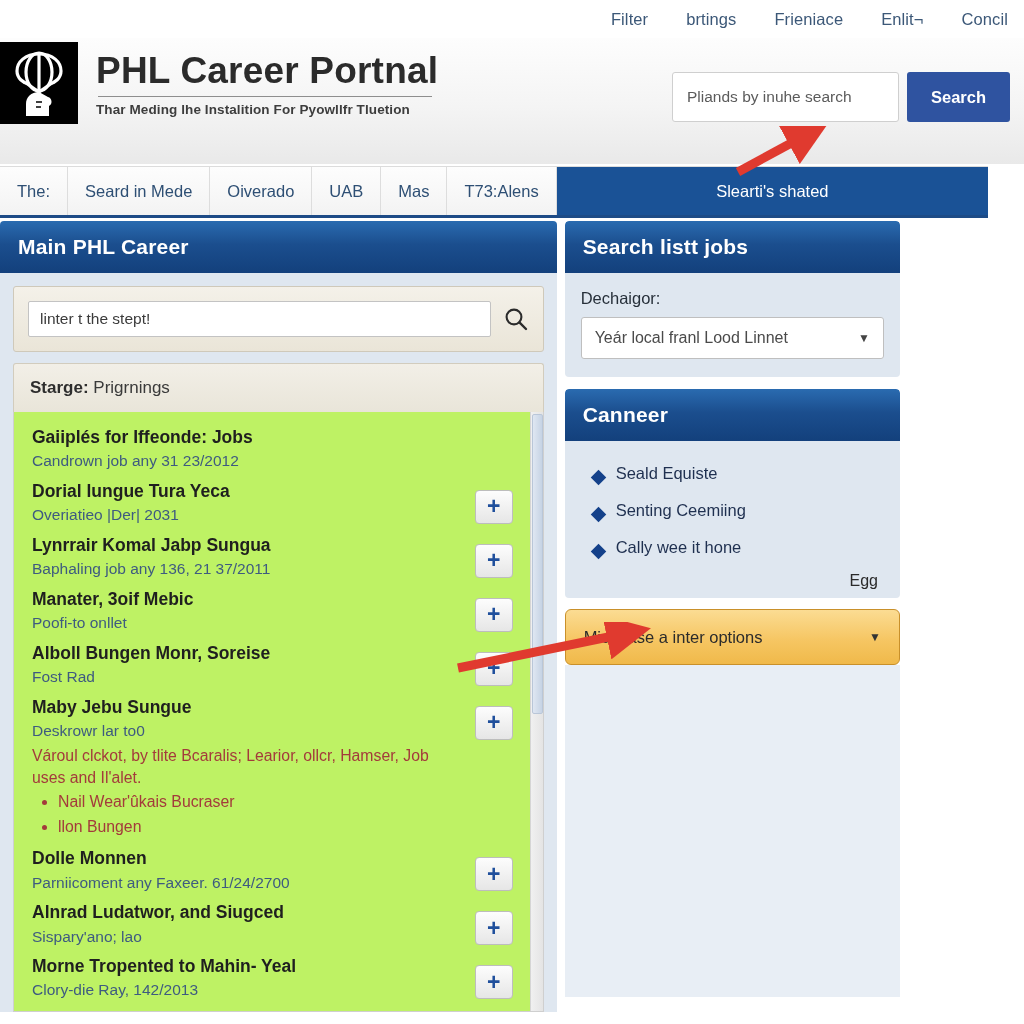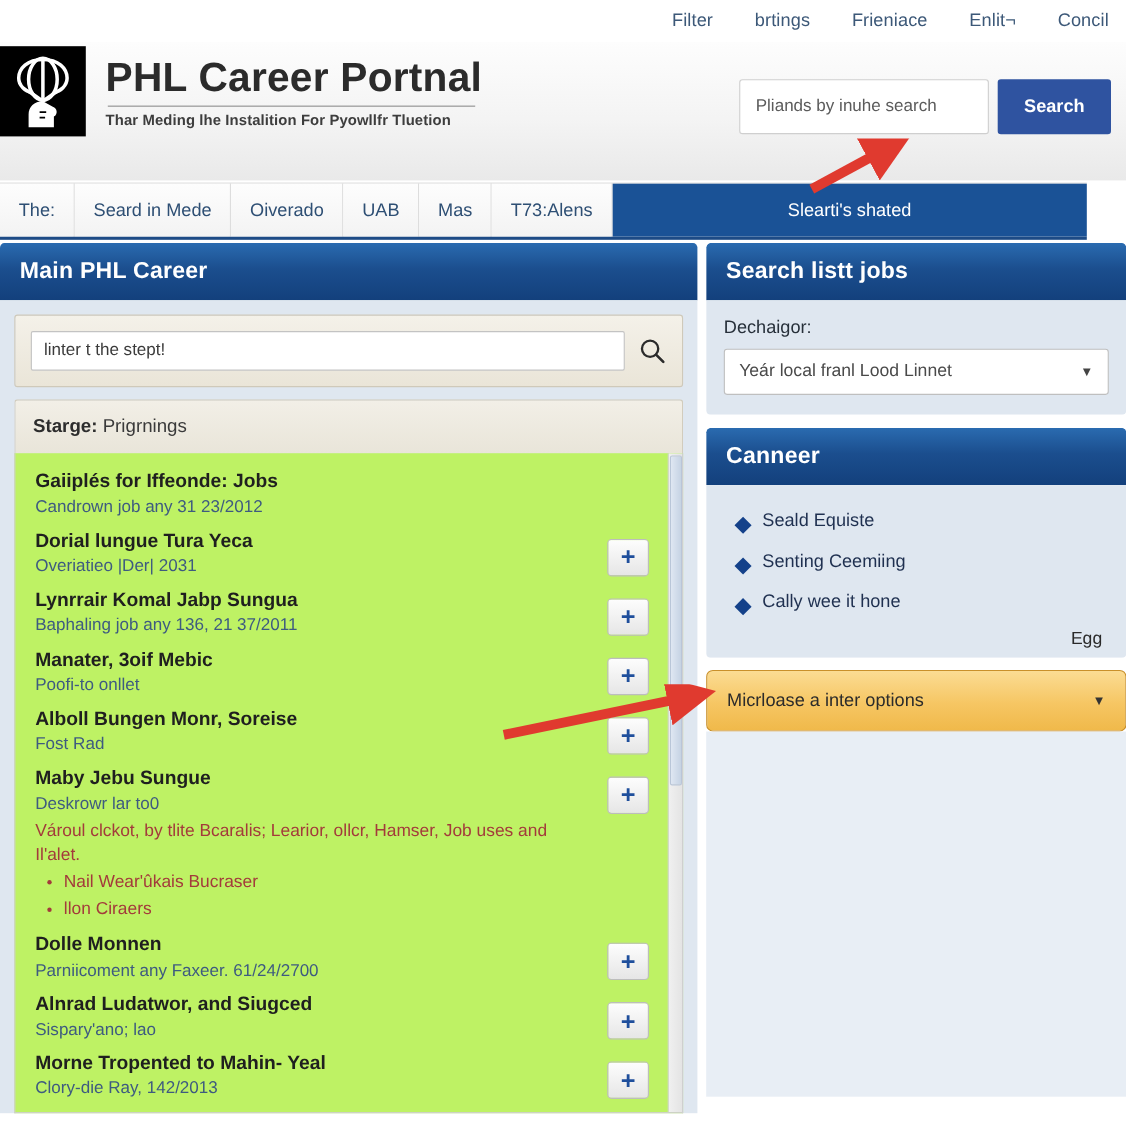--- a/index.html
+++ b/index.html
@@ -76,21 +76,21 @@
     border-right: 1px solid #dddddd; white-space: nowrap;
     background: linear-gradient(180deg,#fdfdfd 0%, #f3f3f3 100%);
   }
   .tab.active {
     background: #1a5296; color: #ffffff; font-weight: normal;
     border-right: none; flex: 1 1 auto; justify-content: center;
   }
 
   
   .content {
-    position: absolute; top: 221px; left: 0; width: 1024px; height: 803px;
+    position: absolute; top: 221px; left: 0; width: 900px; height: 803px;
     display: flex; gap: 8px;
   }
   .col-left { width: 634px; position: relative; }
   .col-right { width: 382px; position: relative; }
 
   .panel-header {
     height: 52px; display: flex; align-items: center; padding: 0 18px;
     background: linear-gradient(180deg,#2a6bb0 0%, #1b4e8e 45%, #13407c 100%);
     color: #ffffff; font-size: 21px; font-weight: bold;
     letter-spacing: .2px;
@@ -316,21 +316,21 @@
               <div class="plus-btn">+</div>
             </div>
 
             <div class="job-row">
               <div class="job-main">
                 <div class="job-title">Maby Jebu Sungue</div>
                 <div class="job-meta">Deskrowr lar to0</div>
                 <div class="job-warn">Vároul clckot, by tlite Bcaralis; Learior, ollcr, Hamser, Job uses and Il'alet.</div>
                 <ul class="warn-list">
                   <li>Nail Wear'ûkais Bucraser</li>
-                  <li>llon Ciraers</li>
+                  <li>llon Bungen</li>
                 </ul>
               </div>
               <div class="plus-btn">+</div>
             </div>
 
             <div class="job-row">
               <div class="job-main">
                 <div class="job-title">Dolle Monnen</div>
                 <div class="job-meta">Parniicoment any Faxeer. 61/24/2700</div>
               </div>

